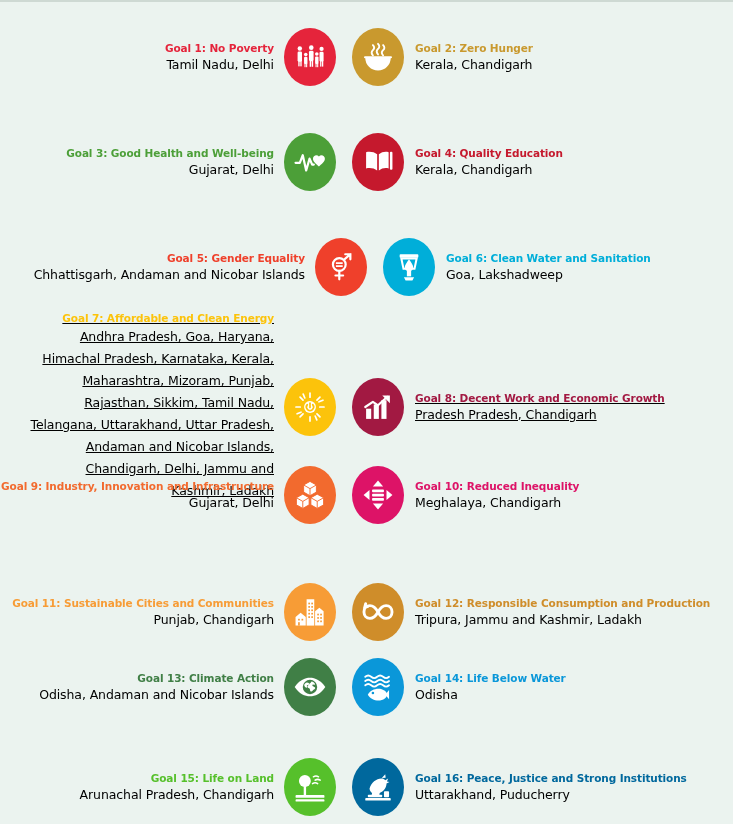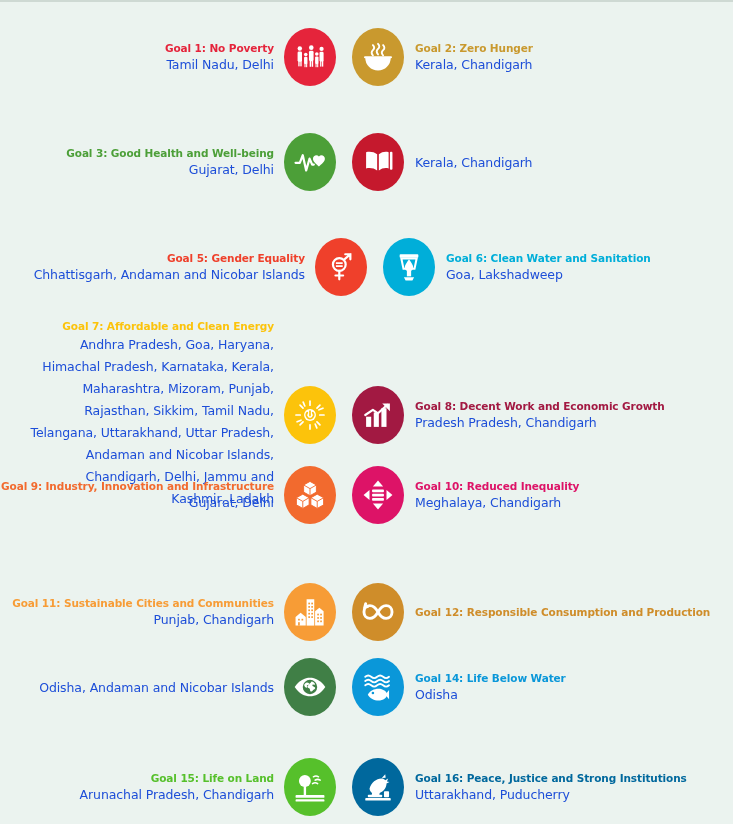--- a/index.html
+++ b/index.html
@@ -58,21 +58,21 @@
   }
   .goal-title {
     font-size: 10.5px;
     font-weight: bold;
     line-height: 15px;
     letter-spacing: -0.1px;
     white-space: nowrap;
   }
   .goal-states {
     font-size: 12.5px;
-    color: #1d4ed8;
+    color: #000000;
     line-height: 17px;
     letter-spacing: -0.1px;
   }
   .goal-states.wrapped {
     white-space: normal;
     line-height: 22px;
   }
   .goal-states.nowrap {
     white-space: nowrap;
   }
@@ -176,20 +176,21 @@
             <g fill="#ffffff">
               <path d="M19 11 c-3.5 -3 -9 -3.5 -13 -2.5 v19 c4 -1 9.5 -0.5 13 2.5 z"></path>
               <path d="M21 11 c3.5 -3 8 -3.5 11.5 -2.5 v19 c-3.5 -1 -8 -0.5 -11.5 2.5 z"></path>
               <rect x="34" y="8" width="3" height="21" rx="1.2"></rect>
             </g>
           </svg>
         </span>
       </div>
     </div>
     <div class="col-right-text">
+      <div class="goal-title" style="color: rgb(197, 25, 45);">Goal 4: Quality Education</div>
       <div class="goal-states nowrap">Kerala, Chandigarh</div>
     </div>
   </div>
 
   <div class="row" style="top:238px;padding-left:31px;">
     <div class="col-left-text">
       <div class="goal-title" style="color: rgb(239, 64, 43);">Goal 5: Gender Equality</div>
       <div class="goal-states nowrap">Chhattisgarh, Andaman and Nicobar Islands</div>
     </div>
     <div class="icon-cell">
@@ -221,21 +222,21 @@
           </svg>
         </span>
       </div>
     </div>
     <div class="col-right-text">
       <div class="goal-title" style="color: rgb(0, 174, 217);">Goal 6: Clean Water and Sanitation</div>
       <div class="goal-states nowrap">Goa, Lakshadweep</div>
     </div>
   </div>
 
-  <div class="row" style="top:319px;">
+  <div class="row" style="top:311px;text-decoration:underline;">
     <div class="col-left-text">
       <div class="goal-title" style="color: rgb(252, 195, 11);">Goal 7: Affordable and Clean Energy</div>
       <div class="goal-states wrapped" style="width:244px; margin-left:auto;">Andhra Pradesh, Goa, Haryana, Himachal Pradesh, Karnataka, Kerala, Maharashtra, Mizoram, Punjab, Rajasthan, Sikkim, Tamil Nadu, Telangana, Uttarakhand, Uttar Pradesh, Andaman and Nicobar Islands, Chandigarh, Delhi, Jammu and Kashmir, Ladakh</div>
     </div>
     <div class="icon-cell">
       <div class="badge" style="background: rgb(252, 195, 11);">
         <span>
           <svg viewBox="0 0 40 40" aria-hidden="true">
             <g fill="#ffffff">
               <circle cx="20" cy="20" r="7"></circle>
@@ -370,25 +371,27 @@
               <path d="M20 20 c-3 -5.5 -6 -7.5 -9.5 -7.5 c-4.2 0 -7 3.4 -7 7.5 c0 4.1 2.8 7.5 7 7.5 c3.5 0 6.5 -2 9.5 -7.5 z"></path>
               <path d="M20 20 c3 -5.5 6 -7.5 9.5 -7.5 c4.2 0 7 3.4 7 7.5 c0 4.1 -2.8 7.5 -7 7.5 c-3.5 0 -6.5 -2 -9.5 -7.5 z"></path>
               <path d="M8 13.5 l-3.5 0.5 l1 -3.8"></path>
             </g>
           </svg>
         </span>
       </div>
     </div>
     <div class="col-right-text">
       <div class="goal-title" style="color: rgb(207, 141, 42);">Goal 12: Responsible Consumption and Production</div>
+      <div class="goal-states nowrap">Tripura, Jammu and Kashmir, Ladakh</div>
     </div>
   </div>
 
   <div class="row" style="top:658px;">
     <div class="col-left-text">
+      <div class="goal-title" style="color: rgb(64, 127, 70);">Goal 13: Climate Action</div>
       <div class="goal-states nowrap">Odisha, Andaman and Nicobar Islands</div>
     </div>
     <div class="icon-cell">
       <div class="badge" style="background: rgb(64, 127, 70);">
         <span>
           <svg viewBox="0 0 40 40" aria-hidden="true">
             <path d="M2 20 c5 -8 12 -11 18 -11 c6 0 13 3 18 11 c-5 8 -12 11 -18 11 c-6 0 -13 -3 -18 -11 z" fill="#ffffff"></path>
             <circle cx="20" cy="20" r="8.5" fill="#407f46"></circle>
             <g fill="#ffffff">
               <path d="M14.5 15.5 c1.5 -1.2 3.5 -0.6 4.6 0.5 c0.8 0.8 -0.5 1.8 -1.5 1.6 c-1 -0.2 -1.8 0.8 -1.1 1.7 c0.7 0.9 -0.4 1.9 -1.4 1.3 c-1.2 -0.7 -2.1 -2.2 -1.8 -3.6 z"></path>

